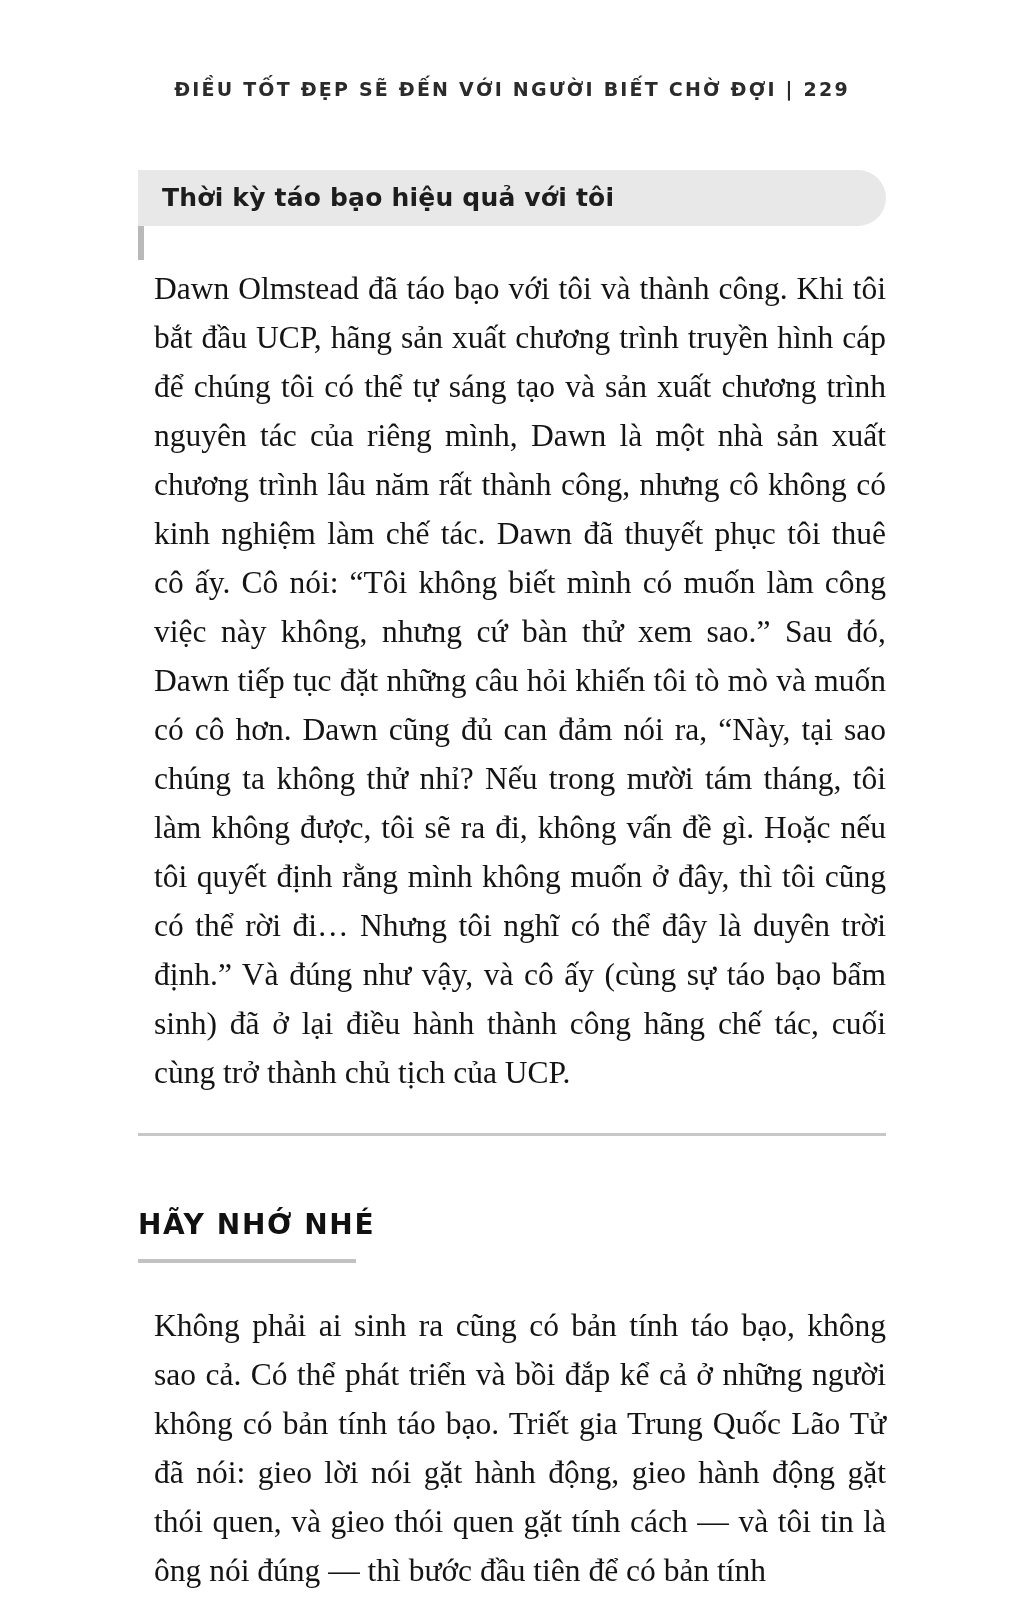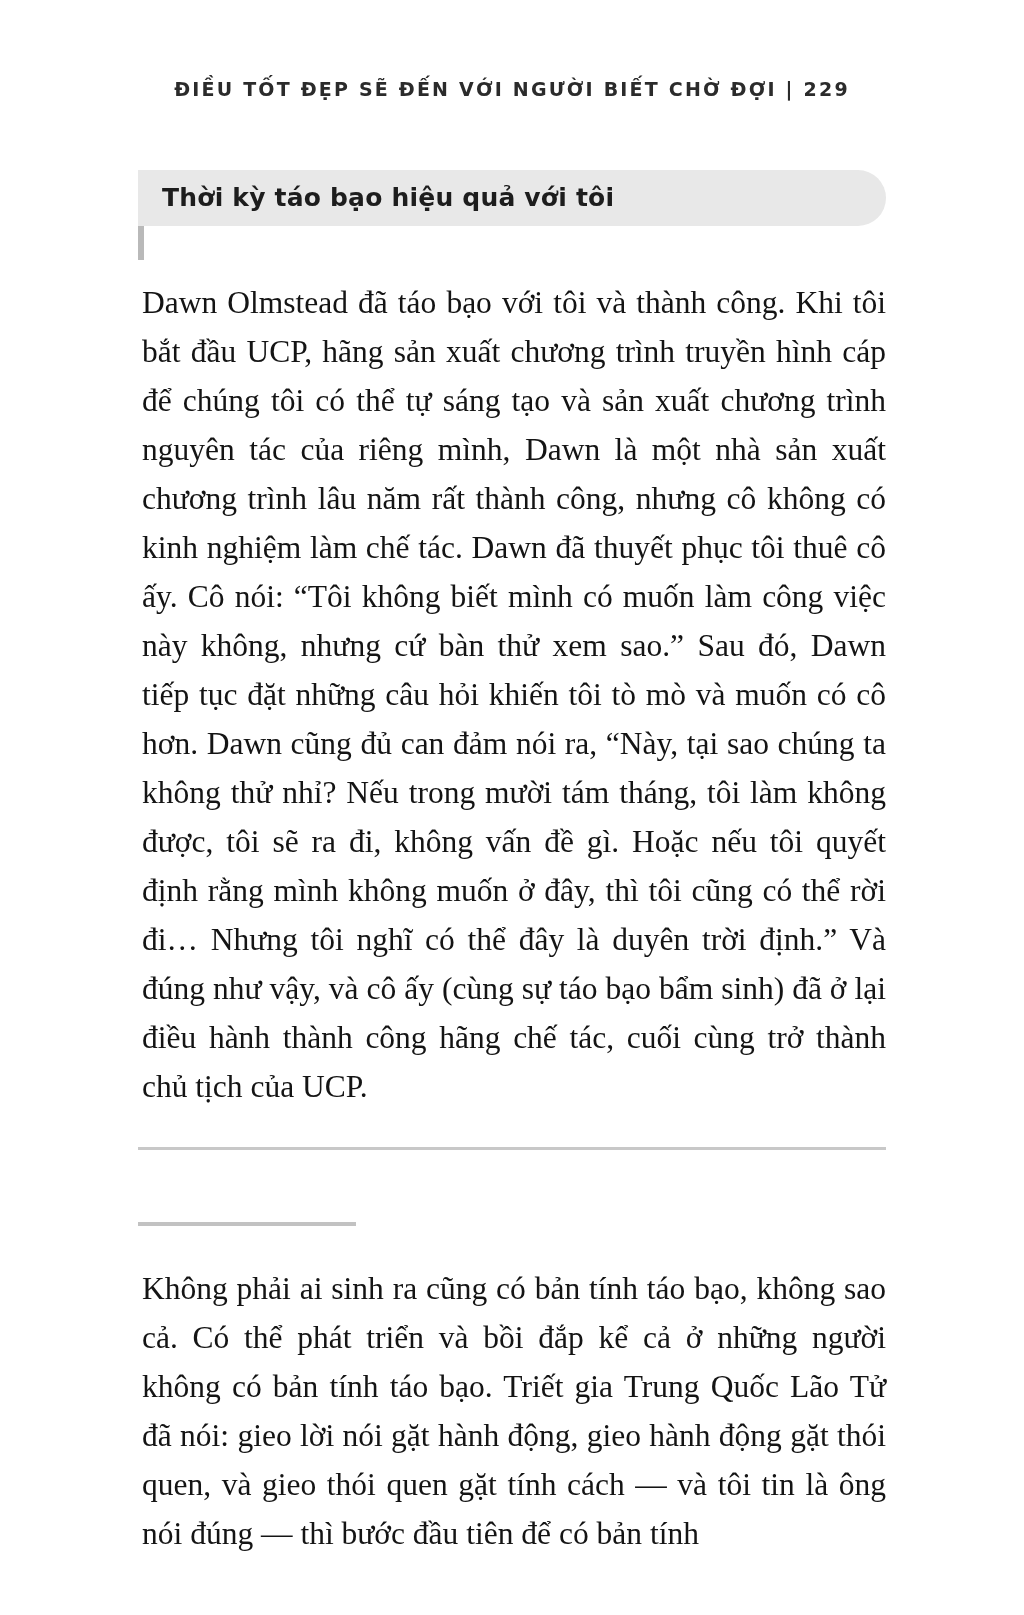--- a/index.html
+++ b/index.html
@@ -43,21 +43,21 @@
     position: absolute;
     left: 138px;
     right: 138px;
     top: 170px;
   }
 
   
   .callout {
     position: relative;
     height: 72px;
-    margin-bottom: 36px;
+    margin-bottom: 22px;
   }
   .callout-bg {
     position: absolute;
     left: 0;
     top: 0;
     right: 0;
     height: 56px;
     background: #e8e8e8;
     border-radius: 0 28px 28px 0;
   }
@@ -78,21 +78,21 @@
     font-family: "DejaVu Sans", sans-serif;
     font-size: 25px;
     font-weight: 600;
     color: #1d1d1d;
     letter-spacing: 0.2px;
     white-space: nowrap;
   }
 
   
   p.body {
-    margin: 0 0 0 4px;
+    margin: 0 0 0 16px;
     font-size: 31.5px;
     line-height: 49px;
     text-align: justify;
     text-justify: inter-word;
     color: #141414;
     hyphens: none;
   }
 
   
   .section-divider {
@@ -134,18 +134,19 @@
       <div class="callout-rule"></div>
       <div class="callout-bg"></div>
       <div class="callout-text">Thời kỳ táo bạo hiệu quả với tôi</div>
     </div>
 
     <p class="body">Dawn Olmstead đã táo bạo với tôi và thành công. Khi tôi bắt đầu UCP, hãng sản xuất chương trình truyền hình cáp để chúng tôi có thể tự sáng tạo và sản xuất chương trình nguyên tác của riêng mình, Dawn là một nhà sản xuất chương trình lâu năm rất thành công, nhưng cô không có kinh nghiệm làm chế tác. Dawn đã thuyết phục tôi thuê cô ấy. Cô nói: “Tôi không biết mình có muốn làm công việc này không, nhưng cứ bàn thử xem sao.” Sau đó, Dawn tiếp tục đặt những câu hỏi khiến tôi tò mò và muốn có cô hơn. Dawn cũng đủ can đảm nói ra, “Này, tại sao chúng ta không thử nhỉ? Nếu trong mười tám tháng, tôi làm không được, tôi sẽ ra đi, không vấn đề gì. Hoặc nếu tôi quyết định rằng mình không muốn ở đây, thì tôi cũng có thể rời đi… Nhưng tôi nghĩ có thể đây là duyên trời định.” Và đúng như vậy, và cô ấy (cùng sự táo bạo bẩm sinh) đã ở lại điều hành thành công hãng chế tác, cuối cùng trở thành chủ tịch của UCP.</p>
 
     <div class="section-divider"></div>
 
     <div class="remember">
+      <div class="remember-title">HÃY NHỚ NHÉ</div>
       <div class="remember-rule"></div>
       <p class="body">Không phải ai sinh ra cũng có bản tính táo bạo, không sao cả. Có thể phát triển và bồi đắp kể cả ở những người không có bản tính táo bạo. Triết gia Trung Quốc Lão Tử đã nói: gieo lời nói gặt hành động, gieo hành động gặt thói quen, và gieo thói quen gặt tính cách — và tôi tin là ông nói đúng — thì bước đầu tiên để có bản tính</p>
     </div>
 
   </div>
 </div>
 
 </body></html>

